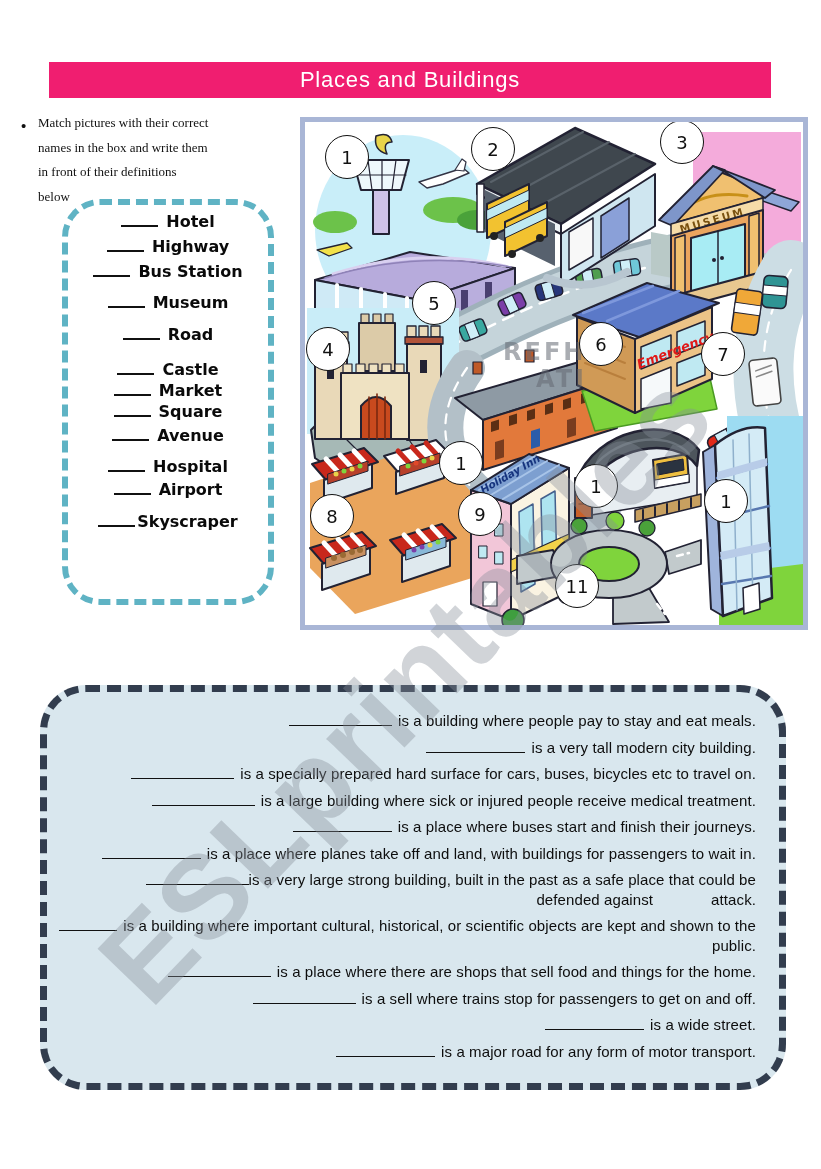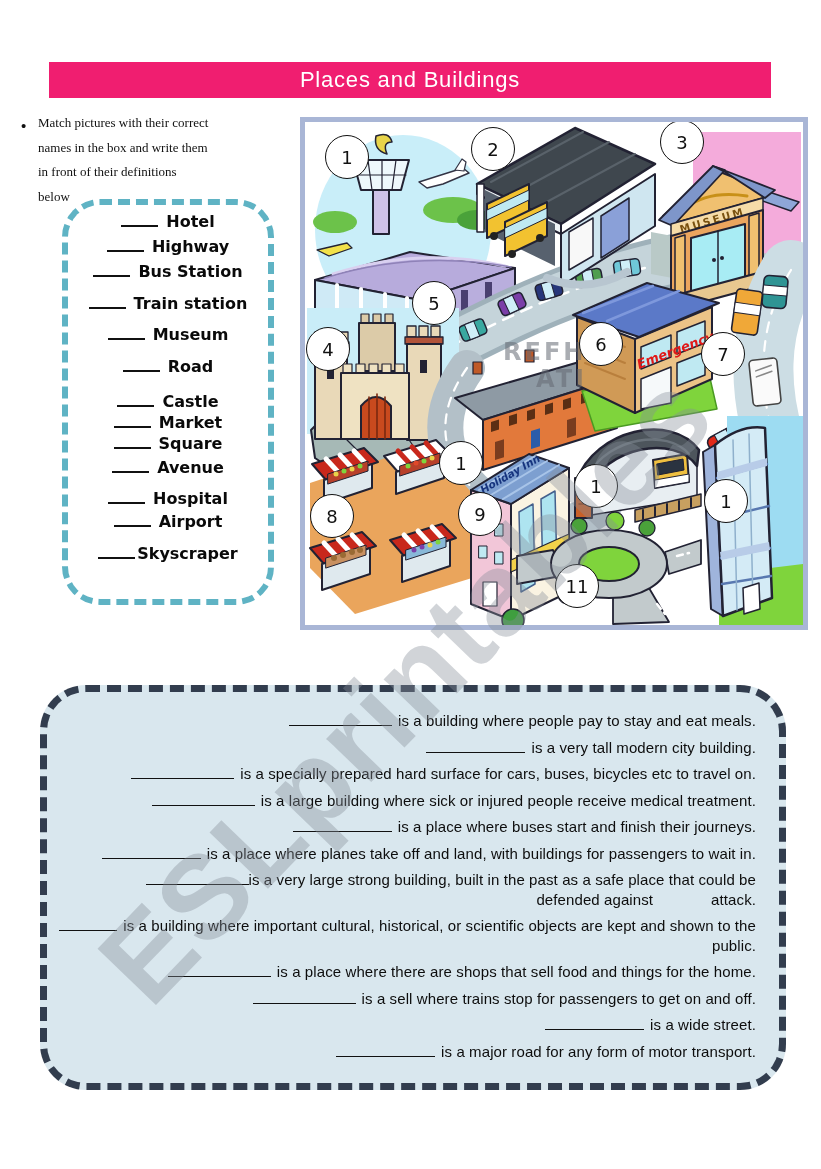--- a/index.html
+++ b/index.html
@@ -69,21 +69,20 @@
       <div>names in the box and write them</div>
       <div>in front of their definitions</div>
       <div>below</div>
     </div>
 
   <div class="word-box"></div>
   <div class="word-list" id="word-list">
       <div class="word-row w0"><span class="word-blank"></span><span class="word-label">Hotel</span></div>
       <div class="word-row w1"><span class="word-blank"></span><span class="word-label">Highway</span></div>
       <div class="word-row w2"><span class="word-blank"></span><span class="word-label">Bus Station</span></div>
-      <div class="word-row w3"><span class="word-blank"></span><span class="word-label">Train station</span></div>
       <div class="word-row w4"><span class="word-blank"></span><span class="word-label">Museum</span></div>
       <div class="word-row w5"><span class="word-blank"></span><span class="word-label">Road</span></div>
       <div class="word-row w6"><span class="word-blank"></span><span class="word-label">Castle</span></div>
       <div class="word-row w7"><span class="word-blank"></span><span class="word-label">Market</span></div>
       <div class="word-row w8"><span class="word-blank"></span><span class="word-label">Square</span></div>
       <div class="word-row w9"><span class="word-blank"></span><span class="word-label">Avenue</span></div>
       <div class="word-row w10"><span class="word-blank"></span><span class="word-label">Hospital</span></div>
       <div class="word-row w11"><span class="word-blank"></span><span class="word-label">Airport</span></div>
       <div class="word-row w12"><span class="word-blank"></span><span class="word-label">Skyscraper</span></div>
     </div>

